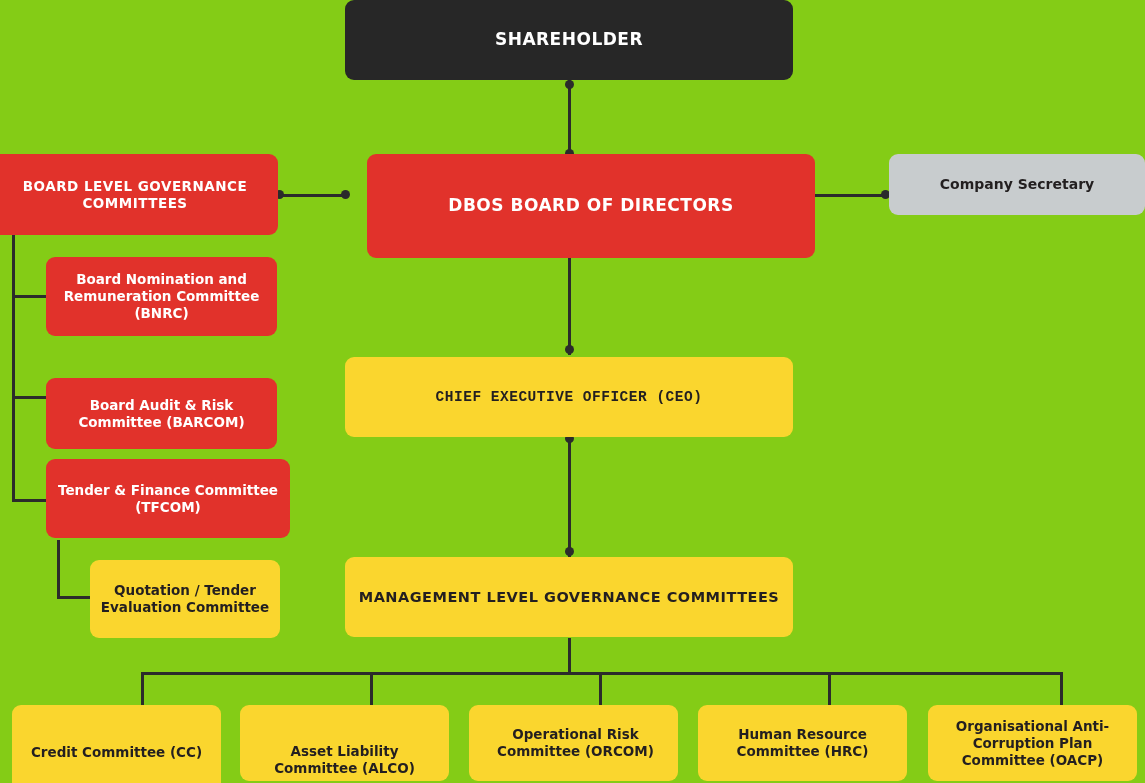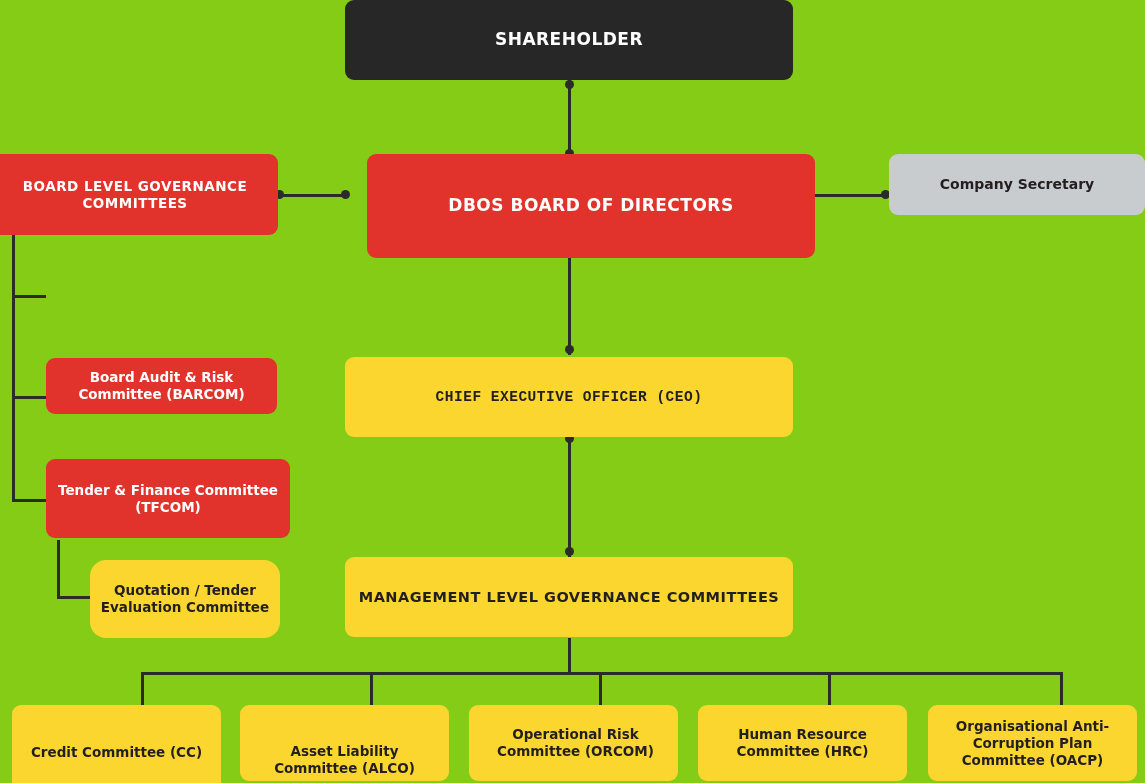--- a/index.html
+++ b/index.html
@@ -125,30 +125,33 @@
   </div>
 
   <div class="node n-red" style="left:345px; top:154px; width:448px; height:104px; font-size:17px;margin-left:22px;">
     <span class="lbl caps">DBOS BOARD OF DIRECTORS</span>
   </div>
 
   <div class="node n-gray" style="left:889px; top:154px; width:256px; height:61px; font-size:14px;">
     <span class="lbl">Company Secretary</span>
   </div>
 
+  <div class="node n-red" style="left:46px; top:257px; width:231px; height:79px; font-size:13.5px;">
+    <span class="lbl">Board Nomination and Remuneration Committee (BNRC)</span>
+  </div>
 
-  <div class="node n-red" style="left:46px; top:358px; width:231px; height:56px; font-size:13.5px;">
+  <div class="node n-red" style="left:46px; top:378px; width:231px; height:71px; font-size:13.5px;">
     <span class="lbl">Board Audit &amp; Risk Committee (BARCOM)</span>
   </div>
 
   <div class="node n-red" style="left:46px; top:459px; width:244px; height:79px; font-size:13.5px;">
     <span class="lbl">Tender &amp; Finance Committee (TFCOM)</span>
   </div>
 
-  <div class="node n-yellow" style="left:90px; top:560px; width:190px; height:78px; font-size:13.5px;border-radius:16px;">
+  <div class="node n-yellow" style="left:90px; top:560px; width:190px; height:78px; font-size:13.5px;">
     <span class="lbl">Quotation / Tender Evaluation Committee</span>
   </div>
 
   <div class="node n-yellow" style="left:345px; top:357px; width:448px; height:80px; font-size:14.5px;font-family:Liberation Mono, monospace;">
     <span class="lbl caps">CHIEF EXECUTIVE OFFICER (CEO)</span>
   </div>
 
   <div class="node n-yellow" style="left:345px; top:557px; width:448px; height:80px; font-size:14.5px;">
     <span class="lbl caps">MANAGEMENT LEVEL GOVERNANCE COMMITTEES</span>
   </div>

